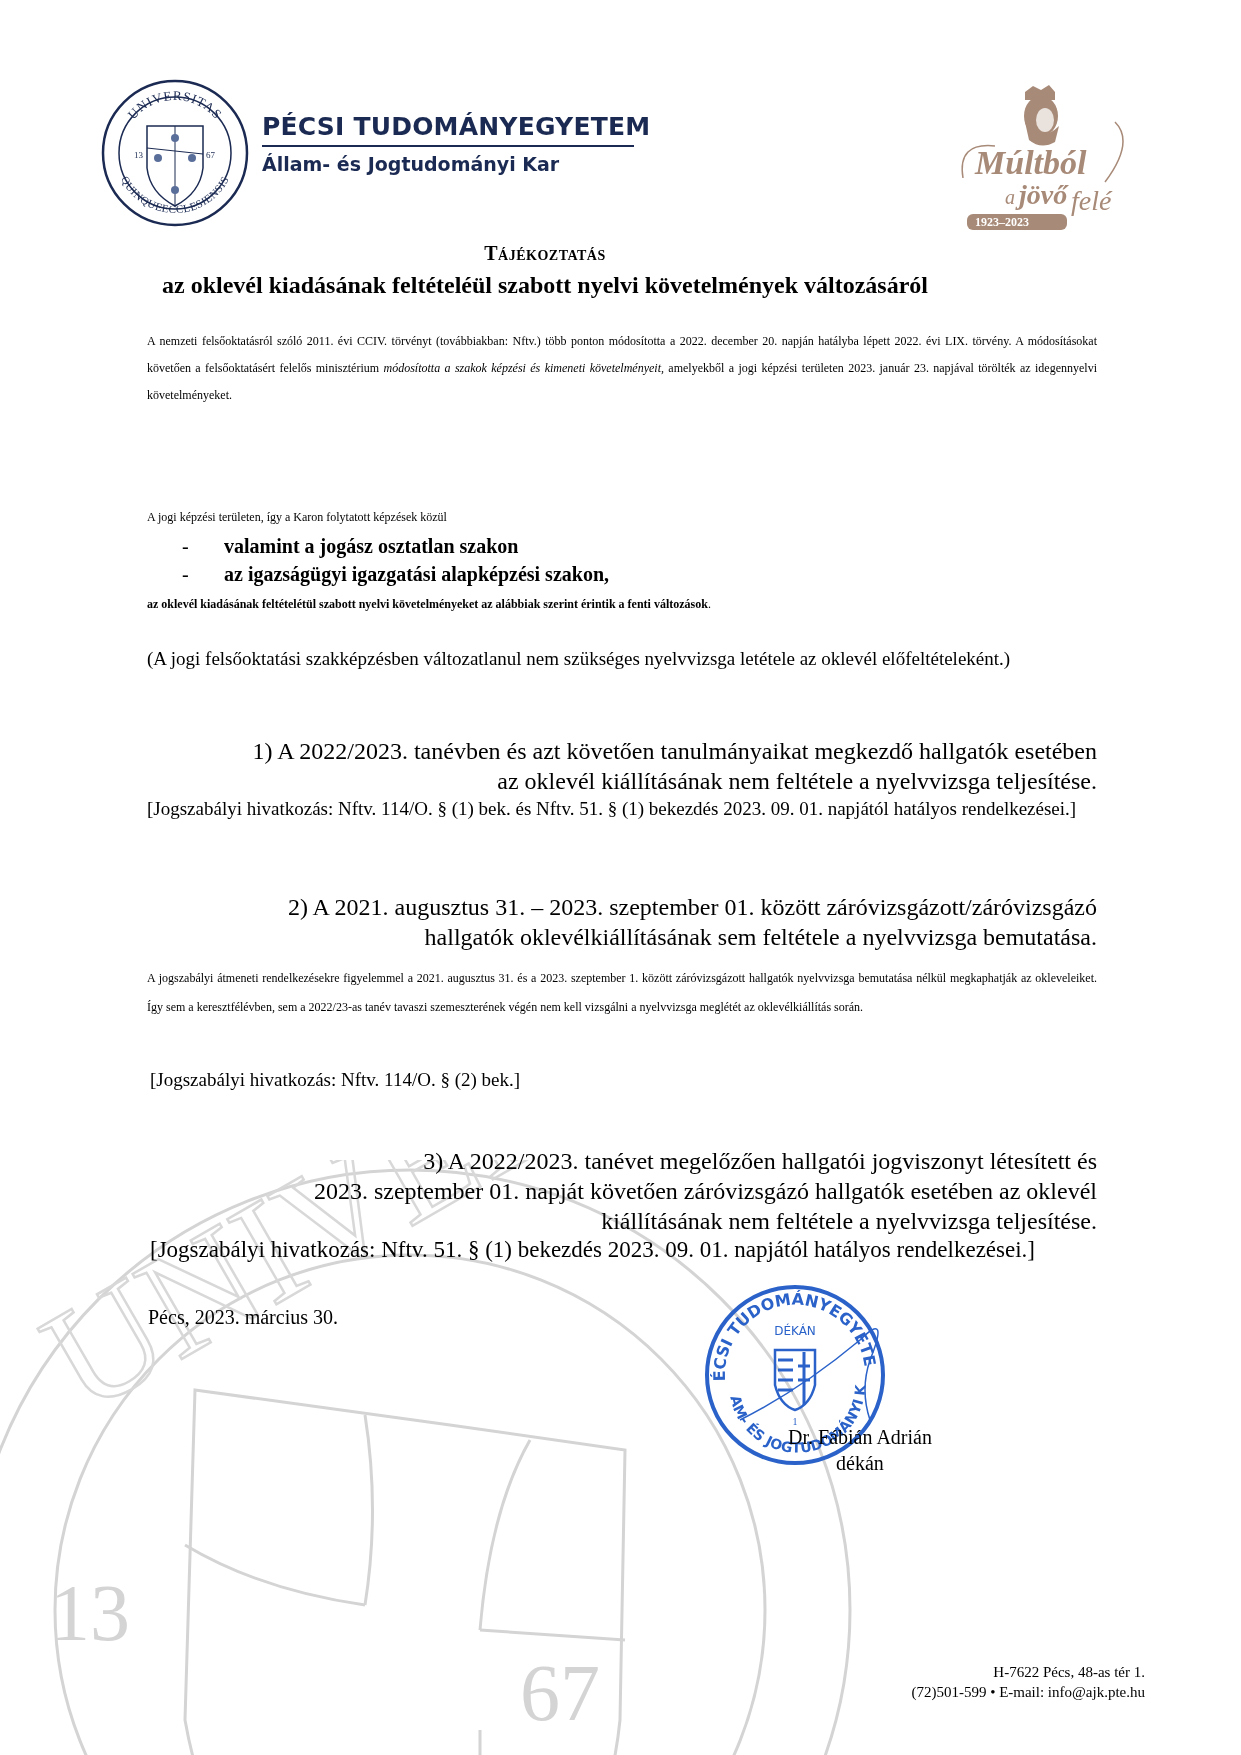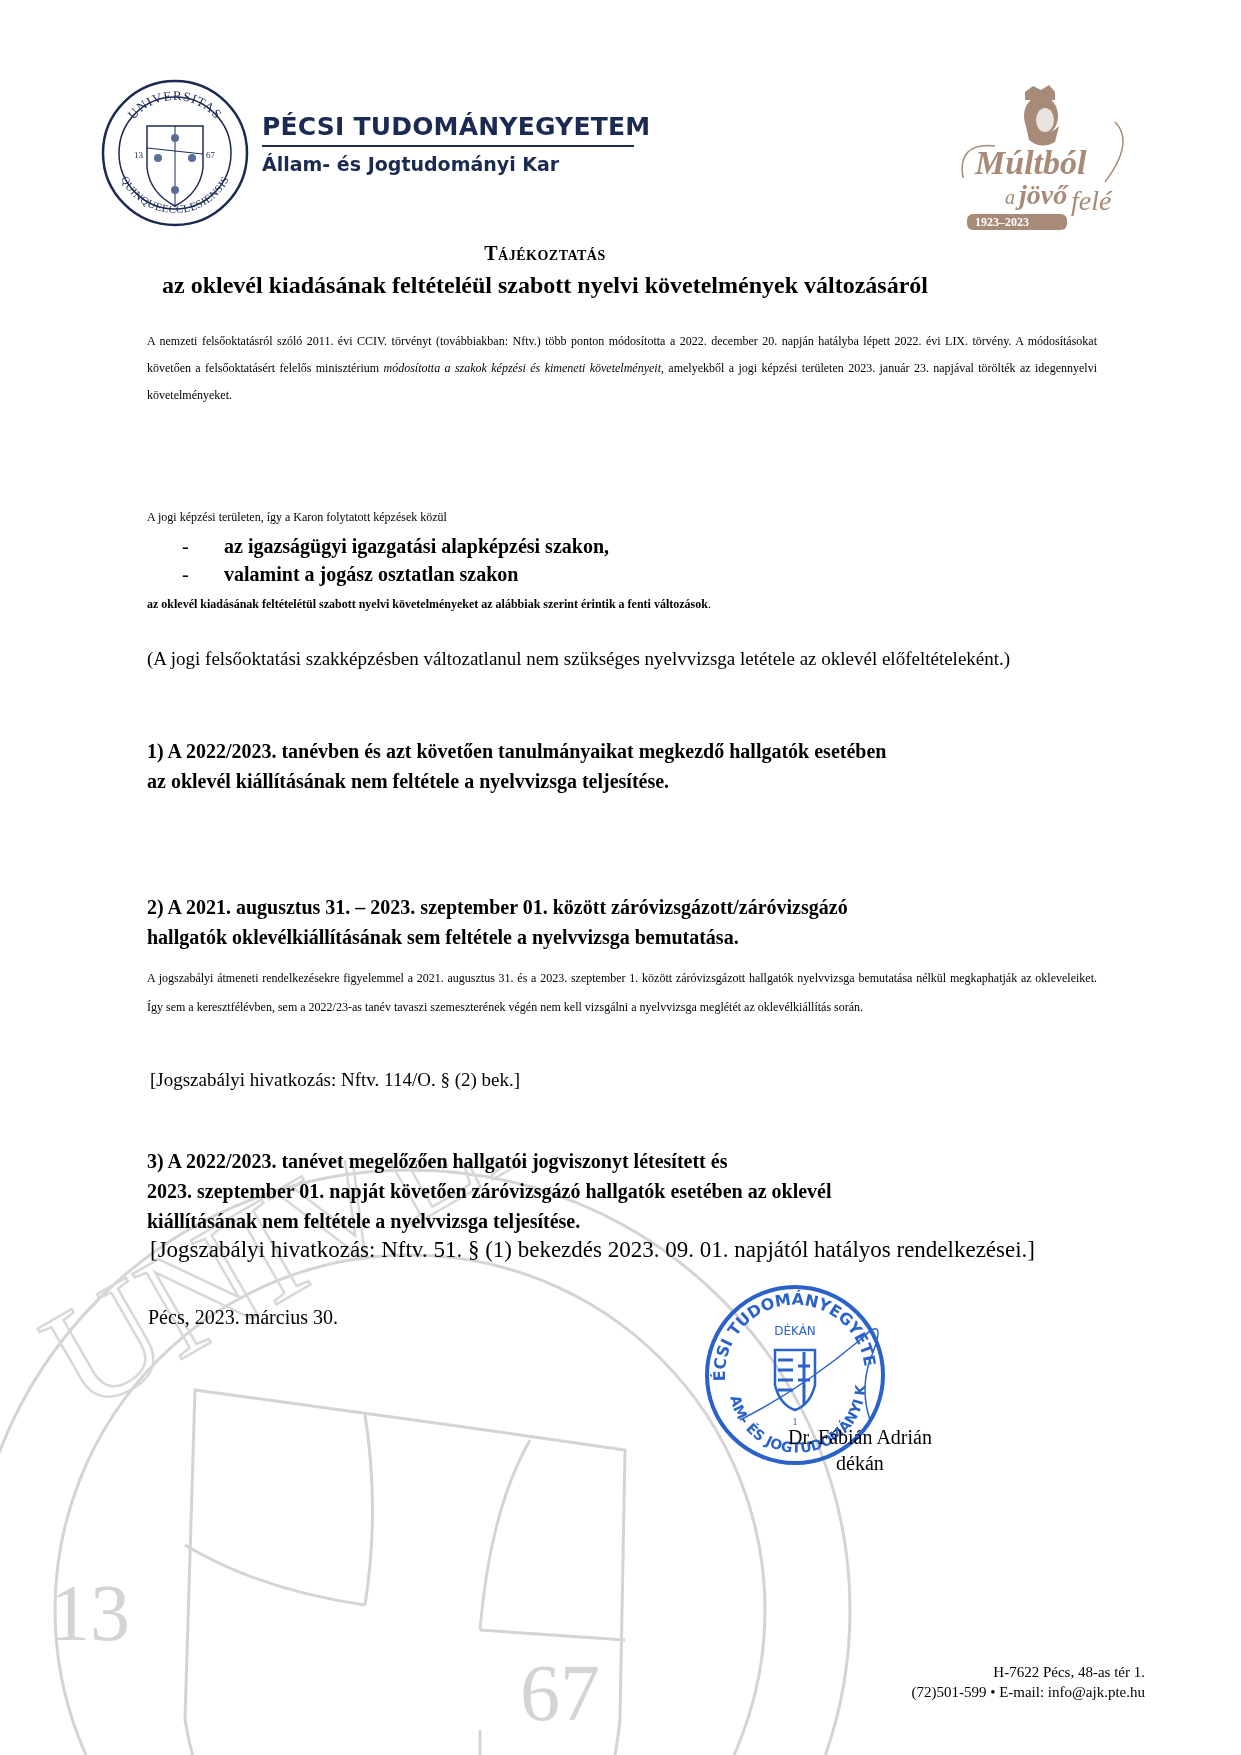--- a/index.html
+++ b/index.html
@@ -22,21 +22,21 @@
 
     .para { position: absolute; left: 147px; width: 950px; font-size: 12px; line-height: 27px; text-align: justify; }
     .p1 { top: 328px; }
     .p2 { top: 504px; }
     .bullets { position: absolute; left: 182px; top: 532px; font-size: 20px; line-height: 28px; font-weight: bold; }
     .bullets .dash { display: inline-block; width: 42px; font-weight: normal; }
     .p3 { top: 590px; font-weight: bold; line-height: 28px; }
     .p3 .tail { font-weight: normal; }
     .p4 { top: 646px; font-size: 19px; line-height: 25px; }
 
-    .heading { position: absolute; left: 147px; width: 950px; font-size: 20px; line-height: 30px; font-weight: bold; text-align: left; }
+    .heading { position: absolute; left: 147px; width: 950px; font-size: 24px; line-height: 30px; font-weight: normal; text-align: right; }
     .h1 { top: 736px; }
     .ref1 { top: 796px; font-size: 19px; line-height: 26px; }
     .h2 { top: 892px; }
     .p5 { top: 952px; line-height: 29px; margin-top: 12px; }
     .ref2 { top: 1066px; left: 150px; font-size: 19px; }
     .h3 { top: 1146px; }
     .ref3 { top: 1236px; left: 150px; font-size: 23px; }
     .date { position: absolute; left: 148px; top: 1306px; font-size: 20px; }
 
     .stamp { position: absolute; left: 700px; top: 1280px; width: 190px; height: 190px; }
@@ -121,32 +121,33 @@
   <div class="title title-main">Tájékoztatás</div>
   <div class="title title-sub">az oklevél kiadásának feltételéül szabott nyelvi követelmények változásáról</div>
 
   <div class="para p1">
     <span>A nemzeti felsőoktatásról szóló 2011. évi CCIV. törvényt (továbbiakban: Nftv.) több ponton módosította a 2022. december 20. napján hatályba lépett 2022. évi LIX. törvény. A módosításokat követően a felsőoktatásért felelős minisztérium </span><i>módosította a szakok képzési és kimeneti követelményeit,</i><span> amelyekből a jogi képzési területen 2023. január 23. napjával törölték az idegennyelvi követelményeket.</span>
   </div>
 
   <div class="para p2">A jogi képzési területen, így a Karon folytatott képzések közül</div>
 
   <div class="bullets">
+    <div><span class="dash">-</span><span>valamint a jogász osztatlan szakon</span></div>
     <div><span class="dash">-</span><span>az igazságügyi igazgatási alapképzési szakon,</span></div>
-    <div><span class="dash">-</span><span>valamint a jogász osztatlan szakon</span></div>
   </div>
 
   <div class="para p3"><span>az oklevél kiadásának feltételétül szabott nyelvi követelményeket az alábbiak szerint érintik a fenti változások</span><span class="tail">.</span></div>
 
   <div class="para p4">(A jogi felsőoktatási szakképzésben változatlanul nem szükséges nyelvvizsga letétele az oklevél előfeltételeként.)</div>
 
   <div class="heading h1">
     <div>1) A 2022/2023. tanévben és azt követően tanulmányaikat megkezdő hallgatók esetében</div>
     <div>az oklevél kiállításának nem feltétele a nyelvvizsga teljesítése.</div>
   </div>
+  <div class="para ref1">[Jogszabályi hivatkozás: Nftv. 114/O. § (1) bek. és Nftv. 51. § (1) bekezdés 2023. 09. 01. napjától hatályos rendelkezései.]</div>
 
   <div class="heading h2">
     <div>2)  A 2021. augusztus 31. – 2023. szeptember 01. között záróvizsgázott/záróvizsgázó</div>
     <div>hallgatók oklevélkiállításának sem feltétele a nyelvvizsga bemutatása.</div>
   </div>
   <div class="para p5">A jogszabályi átmeneti rendelkezésekre figyelemmel a 2021. augusztus 31. és a 2023. szeptember 1. között záróvizsgázott hallgatók nyelvvizsga bemutatása nélkül megkaphatják az okleveleiket. Így sem a keresztfélévben, sem a 2022/23-as tanév tavaszi szemeszterének végén nem kell vizsgálni a nyelvvizsga meglétét az oklevélkiállítás során.</div>
   <div class="para ref2">[Jogszabályi hivatkozás: Nftv. 114/O. § (2) bek.]</div>
 
   <div class="heading h3">
     <div>3) A 2022/2023. tanévet megelőzően hallgatói jogviszonyt létesített és</div>

